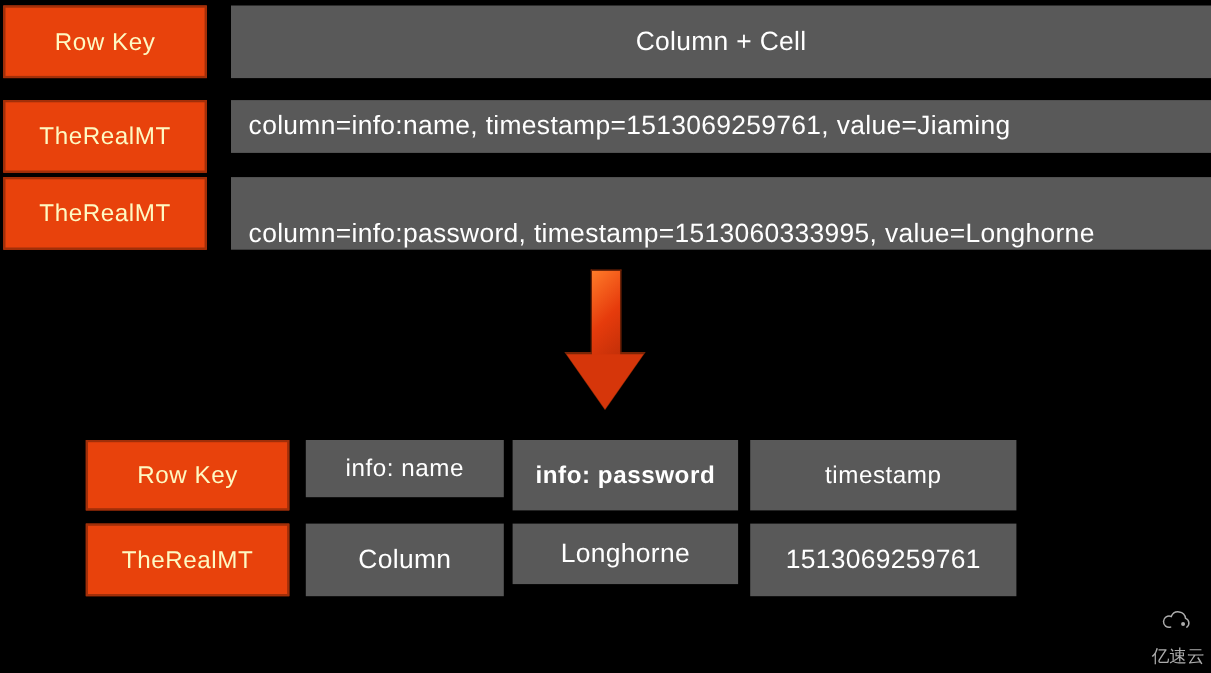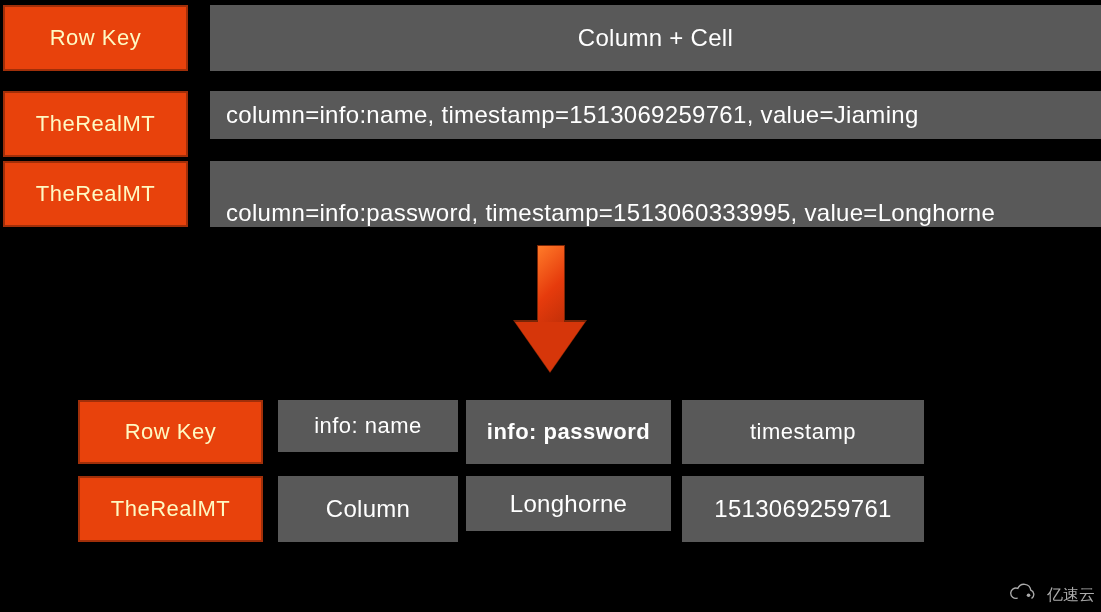--- a/index.html
+++ b/index.html
@@ -102,20 +102,21 @@
     position: absolute;
     right: 6px;
     bottom: 4px;
     display: flex;
     align-items: center;
     gap: 6px;
     color: #bfbfbf;
     font-size: 16px;
     font-weight: 400;
     opacity: 0.9;
+    flex-direction: column;
   }
   .watermark svg { width: 34px; height: 22px; }
 </style>
 </head>
 <body>
 
 <div class="stage">
 
   <div class="box orange f22" style="left:3px; top:5px; width:185px; height:66px;">
     <span>Row Key</span>

